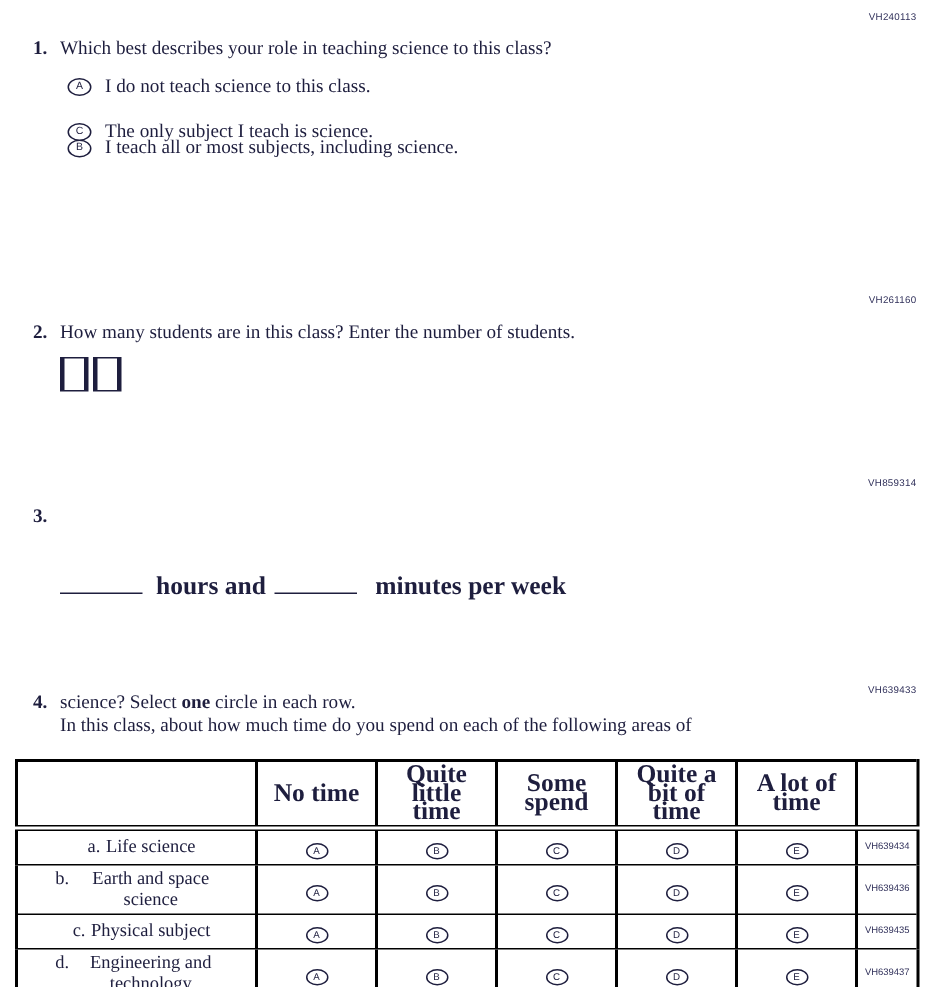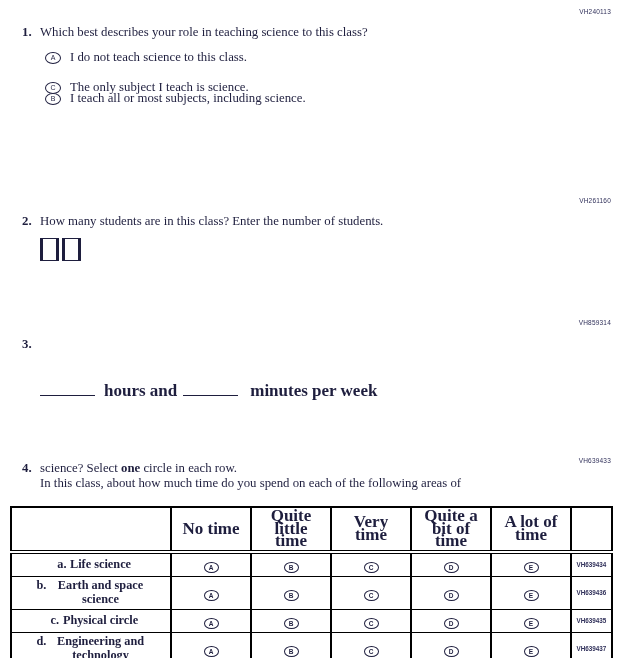--- a/index.html
+++ b/index.html
@@ -46,21 +46,21 @@
     position:absolute; left:10px; top:506px; width:601px;
     border-collapse:collapse; table-layout:fixed;
     border:2.5px solid #000;
   }
   table.grid th, table.grid td { border:1px solid #000; border-left-width:2px; border-right-width:2px; }
   table.grid th {
     height:36px; font-size:17px; line-height:12.5px; font-weight:bold;
     text-align:center; vertical-align:middle; padding:2px 8px;
     border-bottom:4px double #000;
   }
-  table.grid td { text-align:center; vertical-align:middle; padding:2px 0;font-weight:bold; }
+  table.grid td { text-align:center; vertical-align:middle; padding:2px 0; }
   td.rowlabel { text-align:left; font-size:12.3px; line-height:13.5px; padding:2px 2px; }
   .itm { display:inline-block; width:16px; padding-left:3px; vertical-align:top; }
   .lbl { display:inline-block; max-width:102px; vertical-align:top; }
   td.codecell {
     font-family:"Liberation Sans", sans-serif; font-size:6.3px; color:#30305a;
     padding:0 1px; text-align:center;
   }
   .r1 td { height:15px; }
   .r2 td { height:28px; }
 </style>
@@ -124,21 +124,21 @@
         <col style="width:80px">
         <col style="width:80px">
         <col style="width:80px">
         <col style="width:41px">
     </colgroup>
     <tbody>
         <tr>
       <th></th>
       <th>No time</th>
       <th>Quite little time</th>
-      <th>Very time</th>
+      <th>Some spend</th>
       <th>Quite a bit of time</th>
       <th>A lot of time</th>
       <th></th>
     </tr>
     <tr class="r1">
       <td class="rowlabel"><span class="itm">a.</span><span class="lbl">Life science</span></td>
       <td><span class="bubble sm">A</span></td>
       <td><span class="bubble sm">B</span></td>
       <td><span class="bubble sm">C</span></td>
       <td><span class="bubble sm">D</span></td>
@@ -148,21 +148,21 @@
     <tr class="r2">
       <td class="rowlabel"><span class="itm">b.</span><span class="lbl">Earth and space science</span></td>
       <td><span class="bubble sm">A</span></td>
       <td><span class="bubble sm">B</span></td>
       <td><span class="bubble sm">C</span></td>
       <td><span class="bubble sm">D</span></td>
       <td><span class="bubble sm">E</span></td>
       <td class="codecell">VH639436</td>
     </tr>
     <tr class="r1">
-      <td class="rowlabel"><span class="itm">c.</span><span class="lbl">Physical circle</span></td>
+      <td class="rowlabel"><span class="itm">c.</span><span class="lbl">Physical subject</span></td>
       <td><span class="bubble sm">A</span></td>
       <td><span class="bubble sm">B</span></td>
       <td><span class="bubble sm">C</span></td>
       <td><span class="bubble sm">D</span></td>
       <td><span class="bubble sm">E</span></td>
       <td class="codecell">VH639435</td>
     </tr>
     <tr class="r2">
       <td class="rowlabel"><span class="itm">d.</span><span class="lbl">Engineering and technology</span></td>
       <td><span class="bubble sm">A</span></td>

